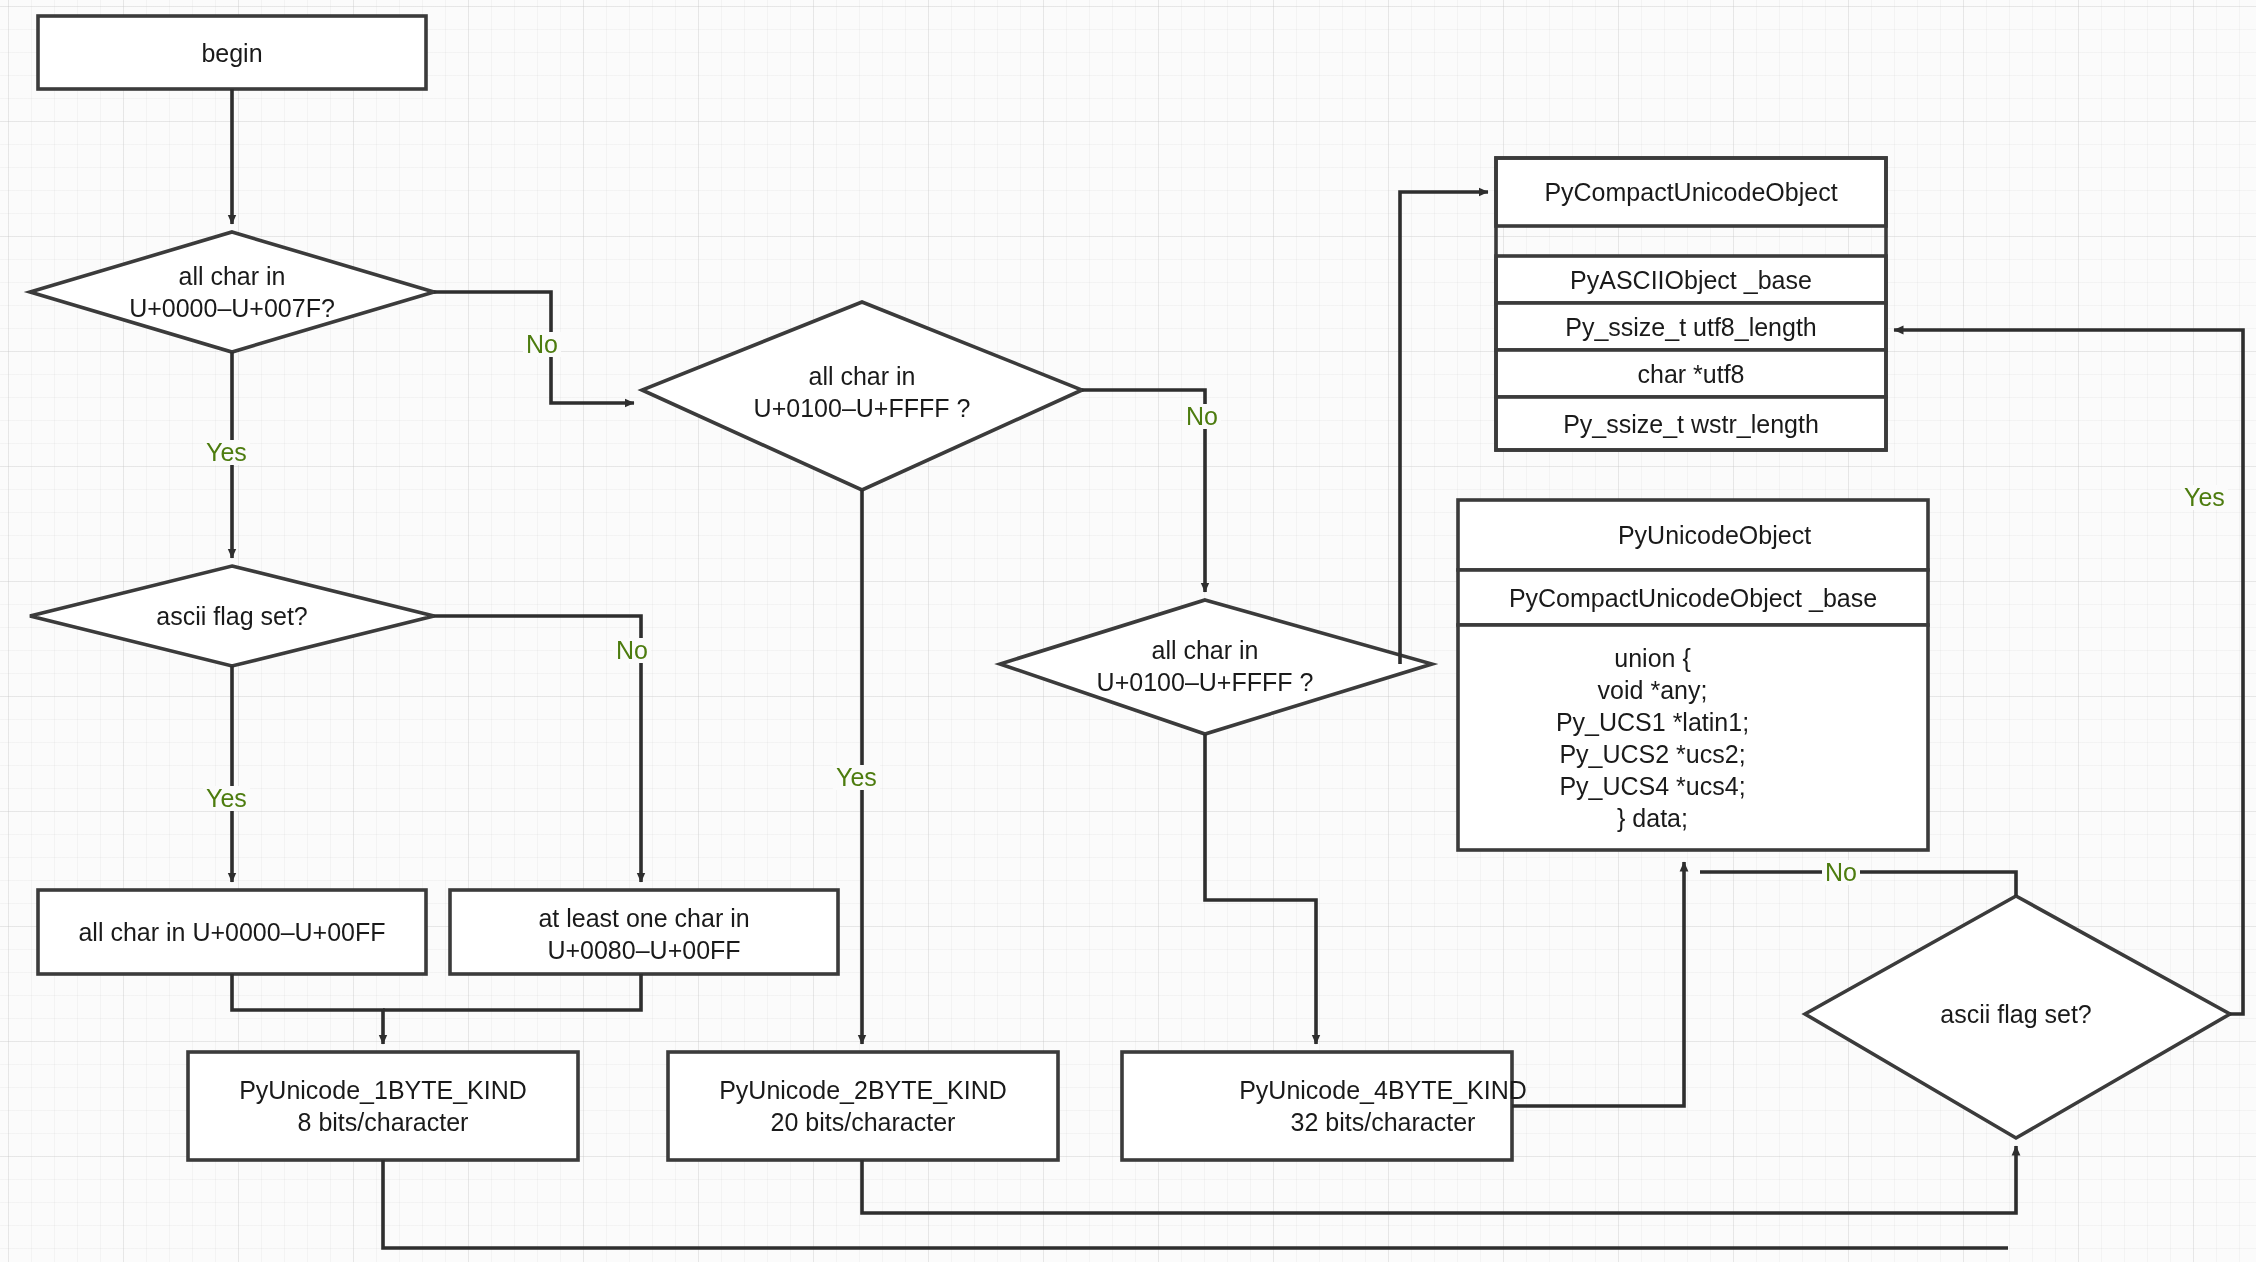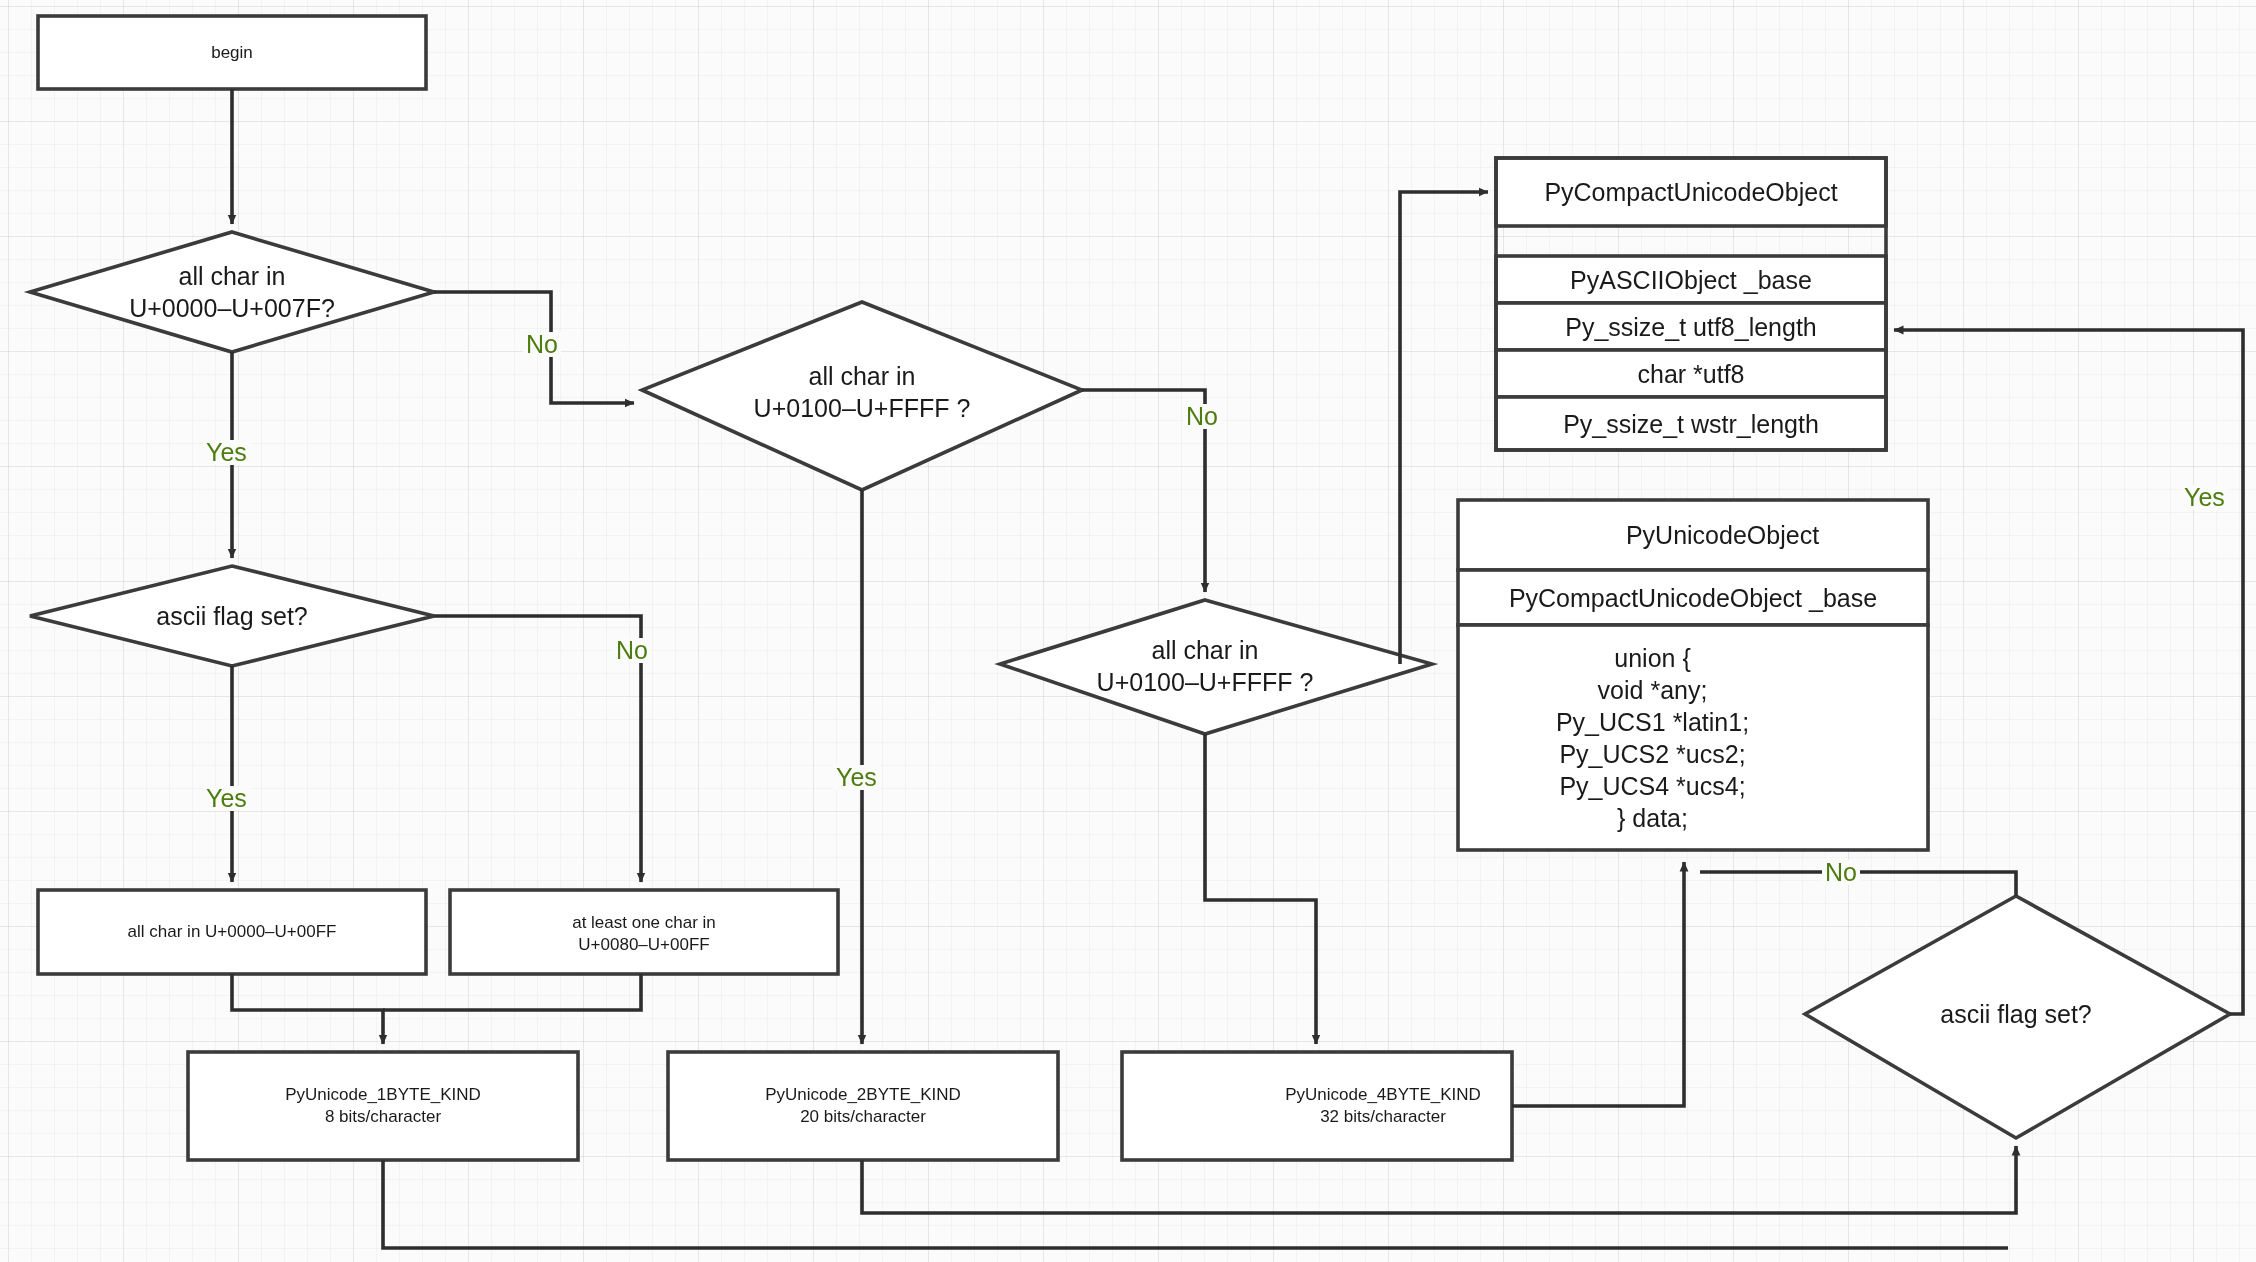--- a/index.html
+++ b/index.html
@@ -43,21 +43,21 @@
     white-space: pre-line;
   }
   .edge-label {
     position: absolute;
     color: #4d7c0f;
     background: #fbfbfb;
     padding: 0 3px;
     line-height: 1;
     white-space: nowrap;
   }
-  .fs-box { font-size: 17px; }
+  .fs-box { font-size: 25px; }
   .fs-diamond { font-size: 25px; }
   .fs-struct { font-size: 25px; }
   .fs-label { font-size: 25px; }
   .fs-union { font-size: 25px; }
 </style>
 </head>
 <body>
 
 <div id="canvas">
 
@@ -164,21 +164,21 @@
 
   <div class="node-text fs-box" style="left:1188px; top:1052px; width:390px; height:108px;">PyUnicode_4BYTE_KIND
 32 bits/character</div>
 
   <div class="node-text fs-struct" style="left:1496px; top:256px; width:390px; height:47px;">PyASCIIObject _base</div>
   <div class="node-text fs-struct" style="left:1496px; top:158px; width:390px; height:68px;">PyCompactUnicodeObject</div>
   <div class="node-text fs-struct" style="left:1496px; top:303px; width:390px; height:47px;">Py_ssize_t utf8_length</div>
   <div class="node-text fs-struct" style="left:1496px; top:350px; width:390px; height:47px;">char *utf8</div>
   <div class="node-text fs-struct" style="left:1496px; top:397px; width:390px; height:53px;">Py_ssize_t wstr_length</div>
 
-  <div class="node-text fs-struct" style="left:1458px; top:500px; width:513px; height:70px;padding-left:8px;">PyUnicodeObject</div>
+  <div class="node-text fs-struct" style="left:1458px; top:500px; width:513px; height:70px;">PyUnicodeObject</div>
   <div class="node-text fs-struct" style="left:1458px; top:570px; width:470px; height:55px;">PyCompactUnicodeObject _base</div>
   <div class="node-text fs-union" style="left:1458px; top:625px; width:389px; height:225px;">union {
 void *any;
 Py_UCS1 *latin1;
 Py_UCS2 *ucs2;
 Py_UCS4 *ucs4;
 } data;</div>
 
   <div class="edge-label fs-label" style="left:523px; top:332px;">No</div>
   <div class="edge-label fs-label" style="left:203px; top:440px;">Yes</div>

